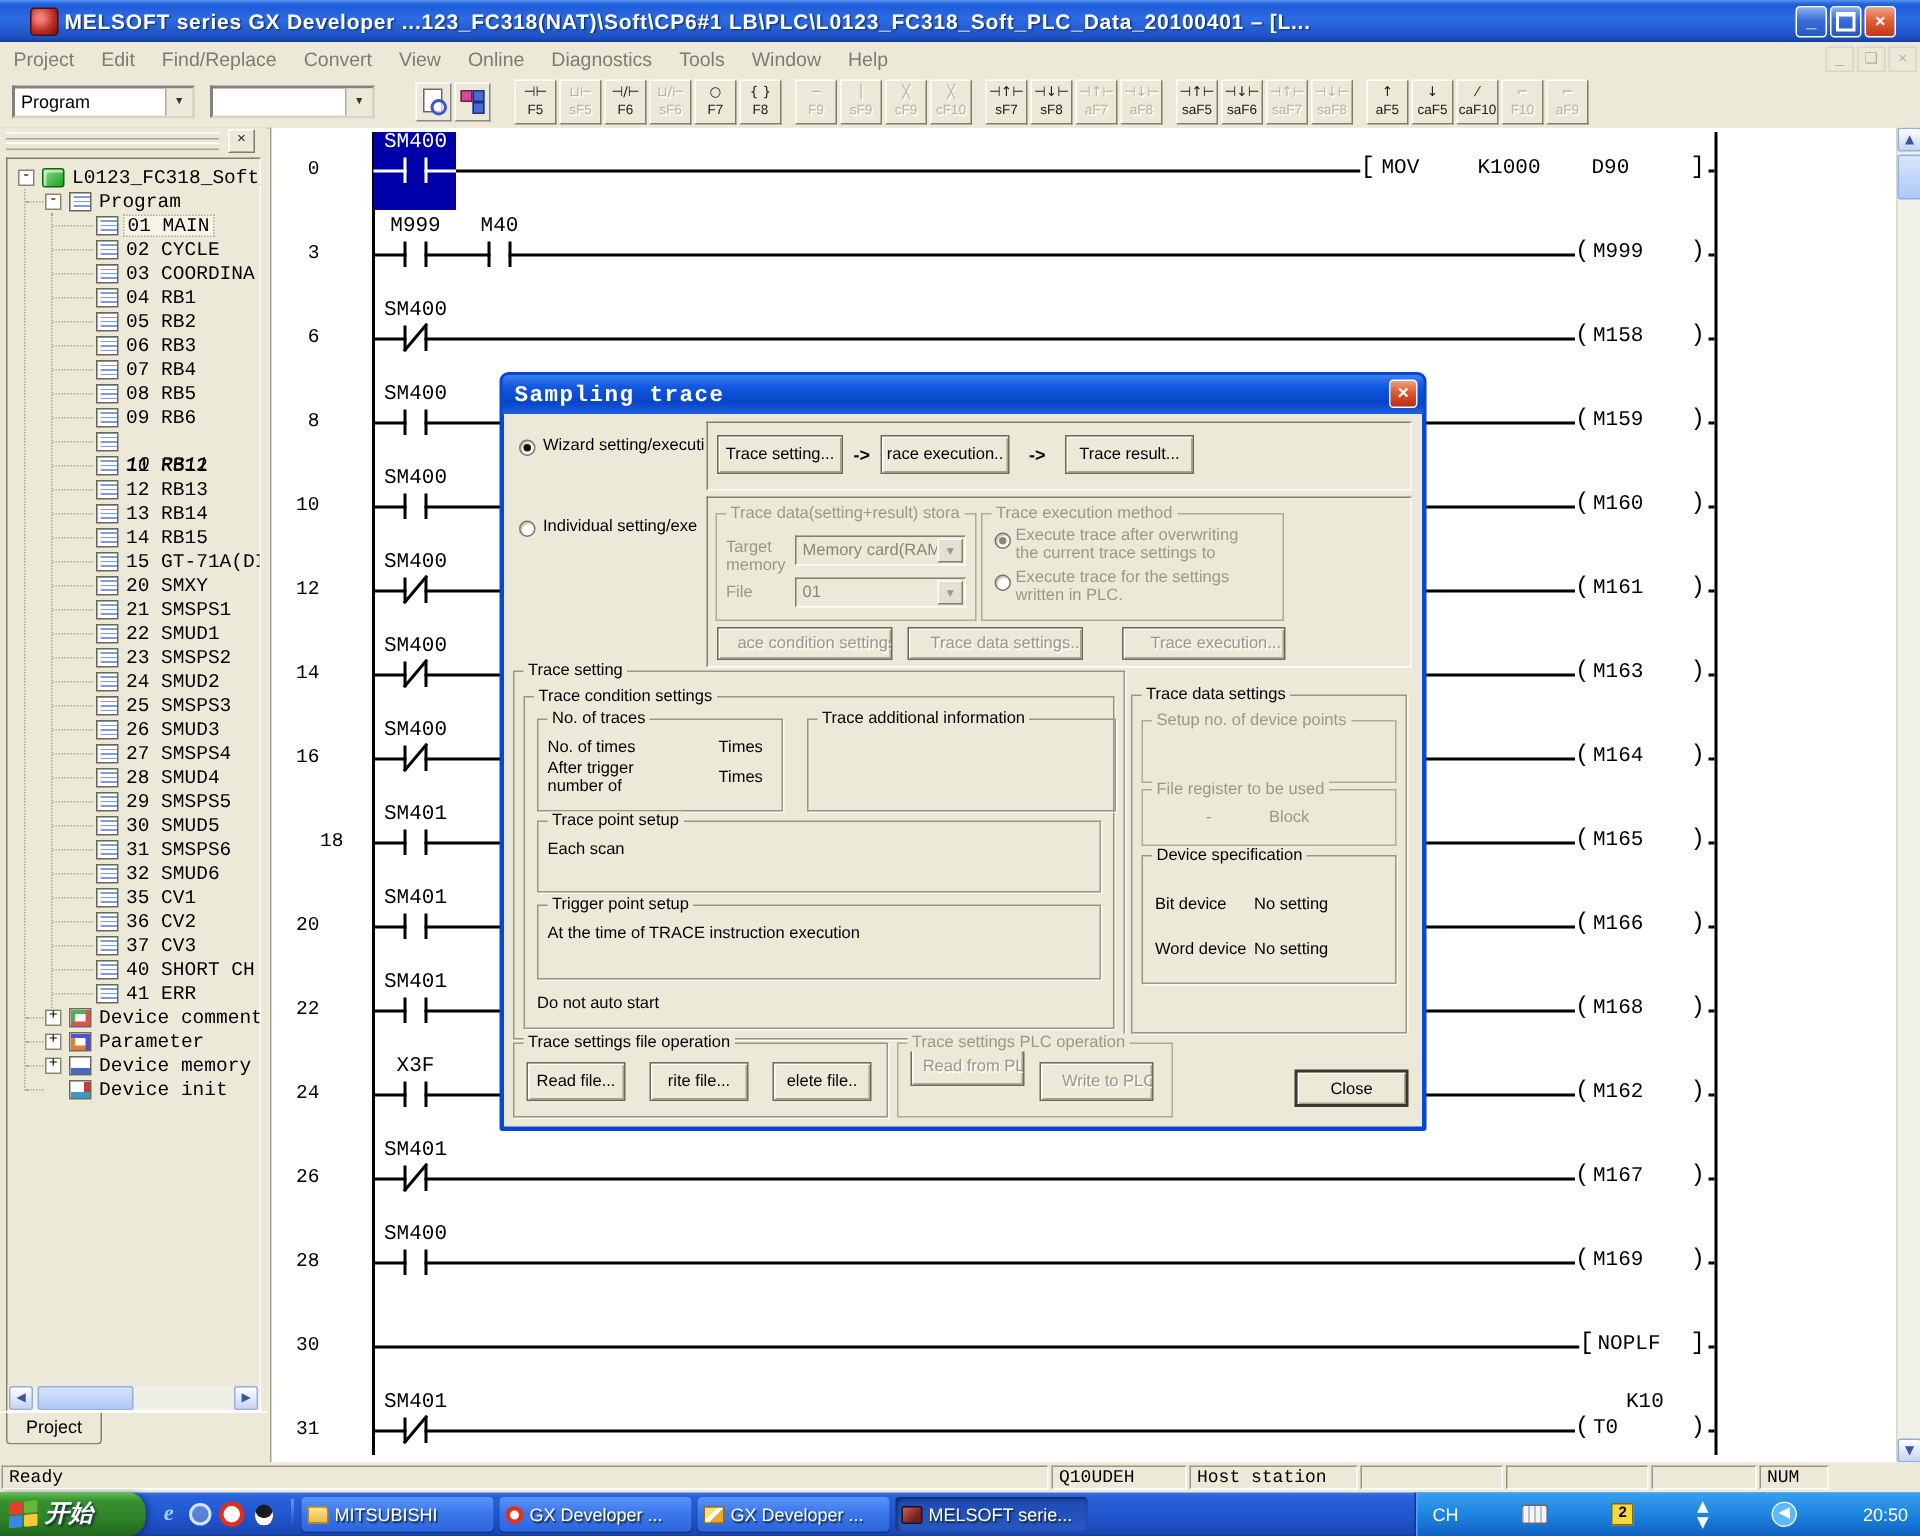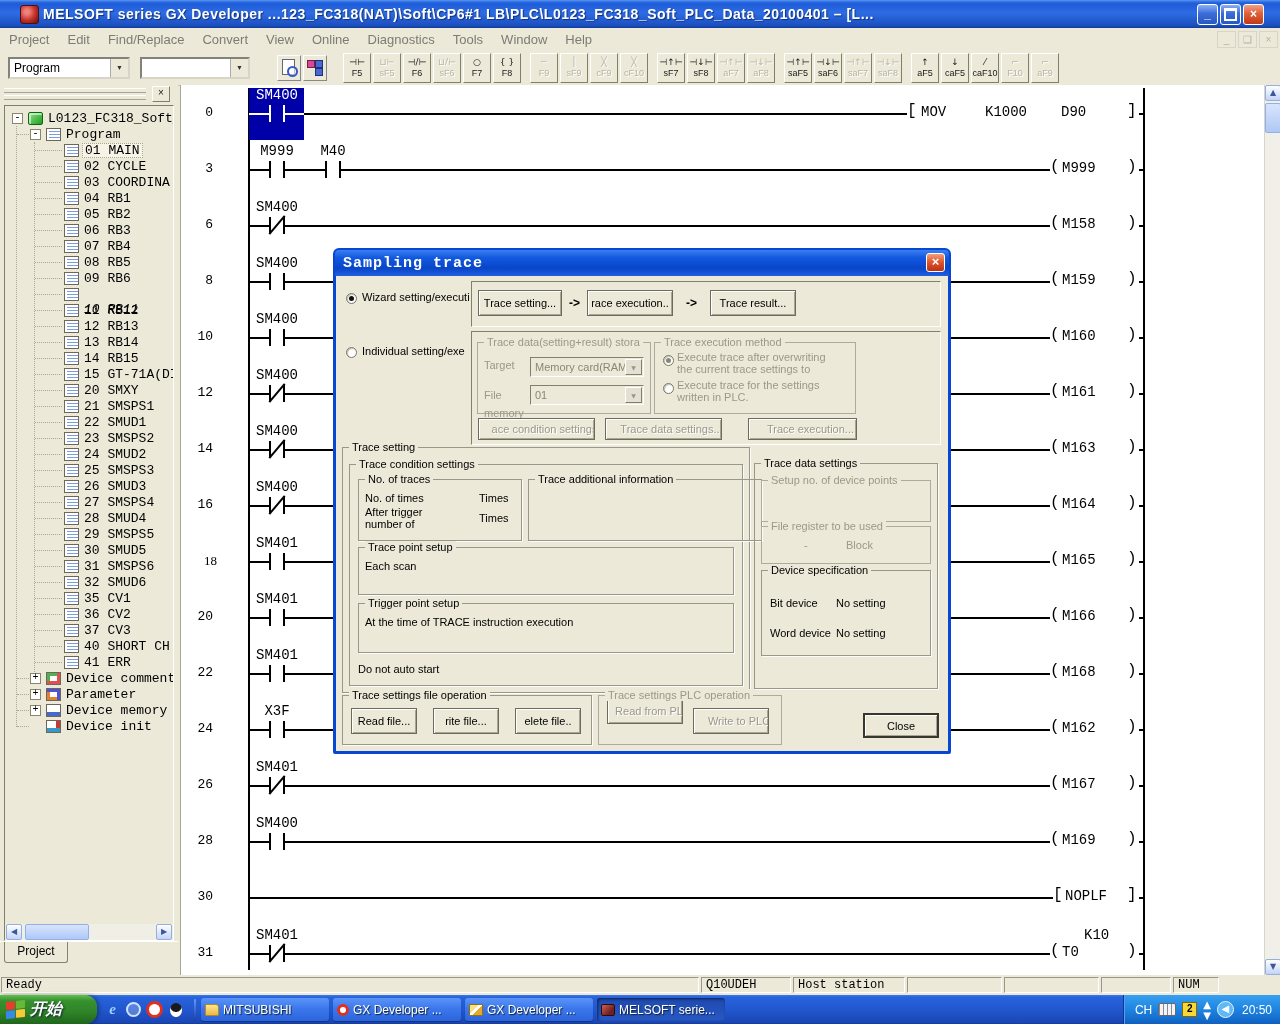--- a/index.html
+++ b/index.html
@@ -135,21 +135,21 @@
   .task{width:128px;height:23px;margin:0 2px;border-radius:3px;display:flex;align-items:center;overflow:hidden;
     background:linear-gradient(180deg,#5A94F8 0%,#3C78EC 45%,#2C64DC 100%);box-shadow:0 1px 1px rgba(0,0,0,.3);}
   .task.active{background:linear-gradient(180deg,#1E4AB0,#2858C4);box-shadow:inset 1px 1px 3px rgba(0,0,0,.55);}
   .tlab{color:#fff;font-size:12px;white-space:nowrap;overflow:hidden;text-shadow:1px 1px 1px #123;}
   .ticon{width:14px;height:12px;margin:0 4px;flex:none;box-sizing:border-box;}
   .ticon-folder{background:linear-gradient(#FFE690,#E8B84A);border:1px solid #B88818;border-radius:1px 3px 1px 1px;}
   .ticon-opera{width:12px;height:12px;border:3px solid #E03020;border-radius:50%;background:#fff;}
   .ticon-gx{background:linear-gradient(135deg,#F8E080 38%,#fff 38% 58%,#E8A830 58%);border:1px solid #907010;}
   .ticon-melsoft{background:linear-gradient(135deg,#D06058,#702020 70%);border:1px solid #2a0e0e;border-radius:2px;}
   .tray{height:29px;display:flex;align-items:center;padding:0 8px 0 8px;border-left:1px solid #0A3890;box-shadow:inset 1px 0 0 #5A9CF8;
-    background:linear-gradient(180deg,#38A0F0 0%,#1E84E0 50%,#1060C0 100%);}
+    background:linear-gradient(180deg,#38A0F0 0%,#1E84E0 50%,#1060C0 100%);gap:36px;}
   .tray-item{color:#fff;font-size:12px;margin:0 3px;display:flex;align-items:center;justify-content:center;}
   .tr-kbd{width:16px;height:11px;background:#F4F4F4;border:1px solid #667;border-radius:2px;
     background-image:linear-gradient(90deg,#889 1px,transparent 1px);background-size:4px 100%;}
   .tr-help{width:13px;height:13px;background:#F8D838;border:1px solid #806810;color:#000;font-size:10px;font-weight:bold;line-height:12px;text-align:center;}
   .tr-ud{color:#fff;font-size:10px;font-family:"DejaVu Sans",sans-serif;}
   .tr-circ{width:15px;height:15px;border-radius:50%;background:#60B8F8;border:1px solid #E8F4FF;color:#fff;font-size:10px;line-height:13px;text-align:center;}
   .clock{color:#fff;font-size:12px;margin-left:5px;}
 </style>
 </head>
 <body>
@@ -535,21 +535,21 @@
           <div class="lline" style="position: absolute; left: 67px; top: 420px; width: 895px;"></div>
           <div class="llabel" style="position: absolute; left: 56px; top: 394px;">SM400</div>
           <div style="position: absolute; left: 90px; top: 411px; width: 12px; height: 20px; background: rgb(255, 255, 255); z-index: 3;"></div>
           <div class="cpart" style="position: absolute; left: 88px; top: 412px; width: 2px; height: 17px;"></div>
           <div class="cpart" style="position: absolute; left: 102px; top: 412px; width: 2px; height: 17px;"></div>
           <div class="cpart" style="position: absolute; left: 95px; top: 408px; width: 2px; height: 24px; transform: rotate(40deg);"></div>
           <div style="position: absolute; left: 869px; top: 409px; width: 89px; height: 22px; background: rgb(255, 255, 255); z-index: 3;"></div>
           <div class="ltext paren" style="position: absolute; left: 869px; top: 409px;">(</div>
           <div class="ltext" style="position: absolute; left: 881px; top: 411px;">M164</div>
           <div class="ltext paren" style="position: absolute; left: 946px; top: 409px;">)</div>
-          <div class="lstep" style="position: absolute; left: 4px; top: 468px; width: 32px; font-family: Liberation Serif, serif;">18</div>
+          <div class="lstep" style="position: absolute; left: 16px; top: 468px; width: 32px;">18</div>
           <div class="lline" style="position: absolute; left: 67px; top: 476px; width: 895px;"></div>
           <div class="llabel" style="position: absolute; left: 56px; top: 450px;">SM401</div>
           <div style="position: absolute; left: 90px; top: 467px; width: 12px; height: 20px; background: rgb(255, 255, 255); z-index: 3;"></div>
           <div class="cpart" style="position: absolute; left: 88px; top: 468px; width: 2px; height: 17px;"></div>
           <div class="cpart" style="position: absolute; left: 102px; top: 468px; width: 2px; height: 17px;"></div>
           <div style="position: absolute; left: 869px; top: 465px; width: 89px; height: 22px; background: rgb(255, 255, 255); z-index: 3;"></div>
           <div class="ltext paren" style="position: absolute; left: 869px; top: 465px;">(</div>
           <div class="ltext" style="position: absolute; left: 881px; top: 467px;">M165</div>
           <div class="ltext paren" style="position: absolute; left: 946px; top: 465px;">)</div>
           <div class="lstep" style="position: absolute; left: 0px; top: 524px; width: 32px;">20</div>
@@ -647,21 +647,21 @@
       <div class="darr" style="left:214px;top:14px;">-&gt;</div>
       <div class="btn" style="left:238px;top:8px;width:86px;height:26px;">Trace result...</div>
     </div>
 
     <div class="rb" style="left:10px;top:96px;"></div>
     <div class="dtext" style="left:26px;top:94px;">Individual setting/exe</div>
     <div class="sunken" style="left:135px;top:80px;width:468px;height:112px;">
       <div class="grp disg" style="left:5px;top:10px;width:172px;height:70px;">
         <div class="glb">Trace data(setting+result) stora</div>
         <div class="dtext dis" style="left:6px;top:16px;">Target</div>
-        <div class="dtext dis" style="left:6px;top:28px;margin-top:36px;">memory</div>
+        <div class="dtext dis" style="left:6px;top:28px;">memory</div>
         <div class="dcombo" style="left:52px;top:14px;width:114px;">
           <div class="cv">Memory card(RAM)</div>
           <div class="carr">▼</div>
         </div>
         <div class="dtext dis" style="left:6px;top:46px;">File</div>
         <div class="dcombo" style="left:52px;top:42px;width:114px;">
           <div class="cv">01</div>
           <div class="carr">▼</div>
         </div>
       </div>
@@ -684,21 +684,21 @@
       <div class="grp" style="left:6px;top:16px;width:392px;height:220px;">
         <div class="glb">Trace condition settings</div>
         <div class="grp" style="left:8px;top:14px;width:162px;height:60px;">
           <div class="glb">No. of traces</div>
           <div class="dtext" style="left:6px;top:12px;">No. of times</div>
           <div class="dtext" style="left:120px;top:12px;">Times</div>
           <div class="dtext" style="left:6px;top:26px;">After trigger</div>
           <div class="dtext" style="left:6px;top:38px;">number of</div>
           <div class="dtext" style="left:120px;top:32px;">Times</div>
         </div>
-        <div class="grp" style="left:178px;top:14px;width:204px;height:60px;padding-left:28px;">
+        <div class="grp" style="left:188px;top:14px;width:204px;height:60px;">
           <div class="glb">Trace additional information</div>
         </div>
         <div class="grp" style="left:8px;top:82px;width:374px;height:46px;">
           <div class="glb">Trace point setup</div>
           <div class="dtext" style="left:6px;top:12px;">Each scan</div>
         </div>
         <div class="grp" style="left:8px;top:138px;width:374px;height:48px;">
           <div class="glb">Trigger point setup</div>
           <div class="dtext" style="left:6px;top:12px;">At the time of TRACE instruction execution</div>
         </div>

